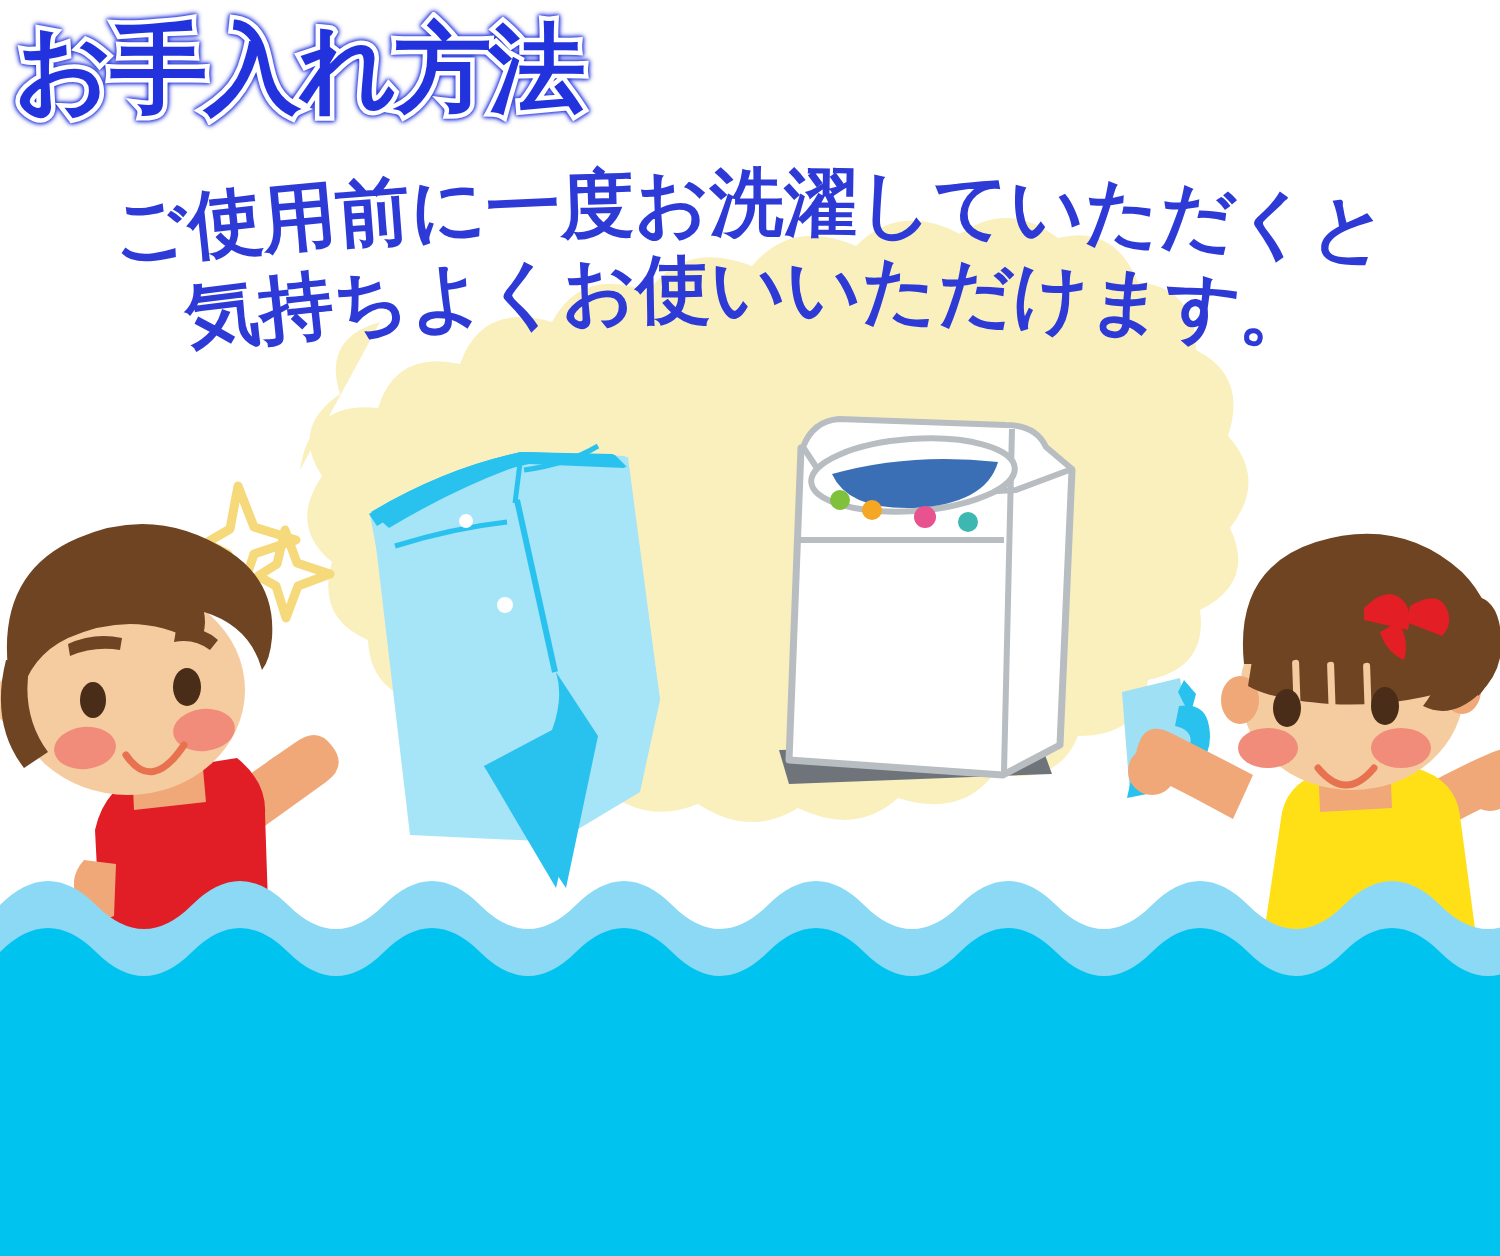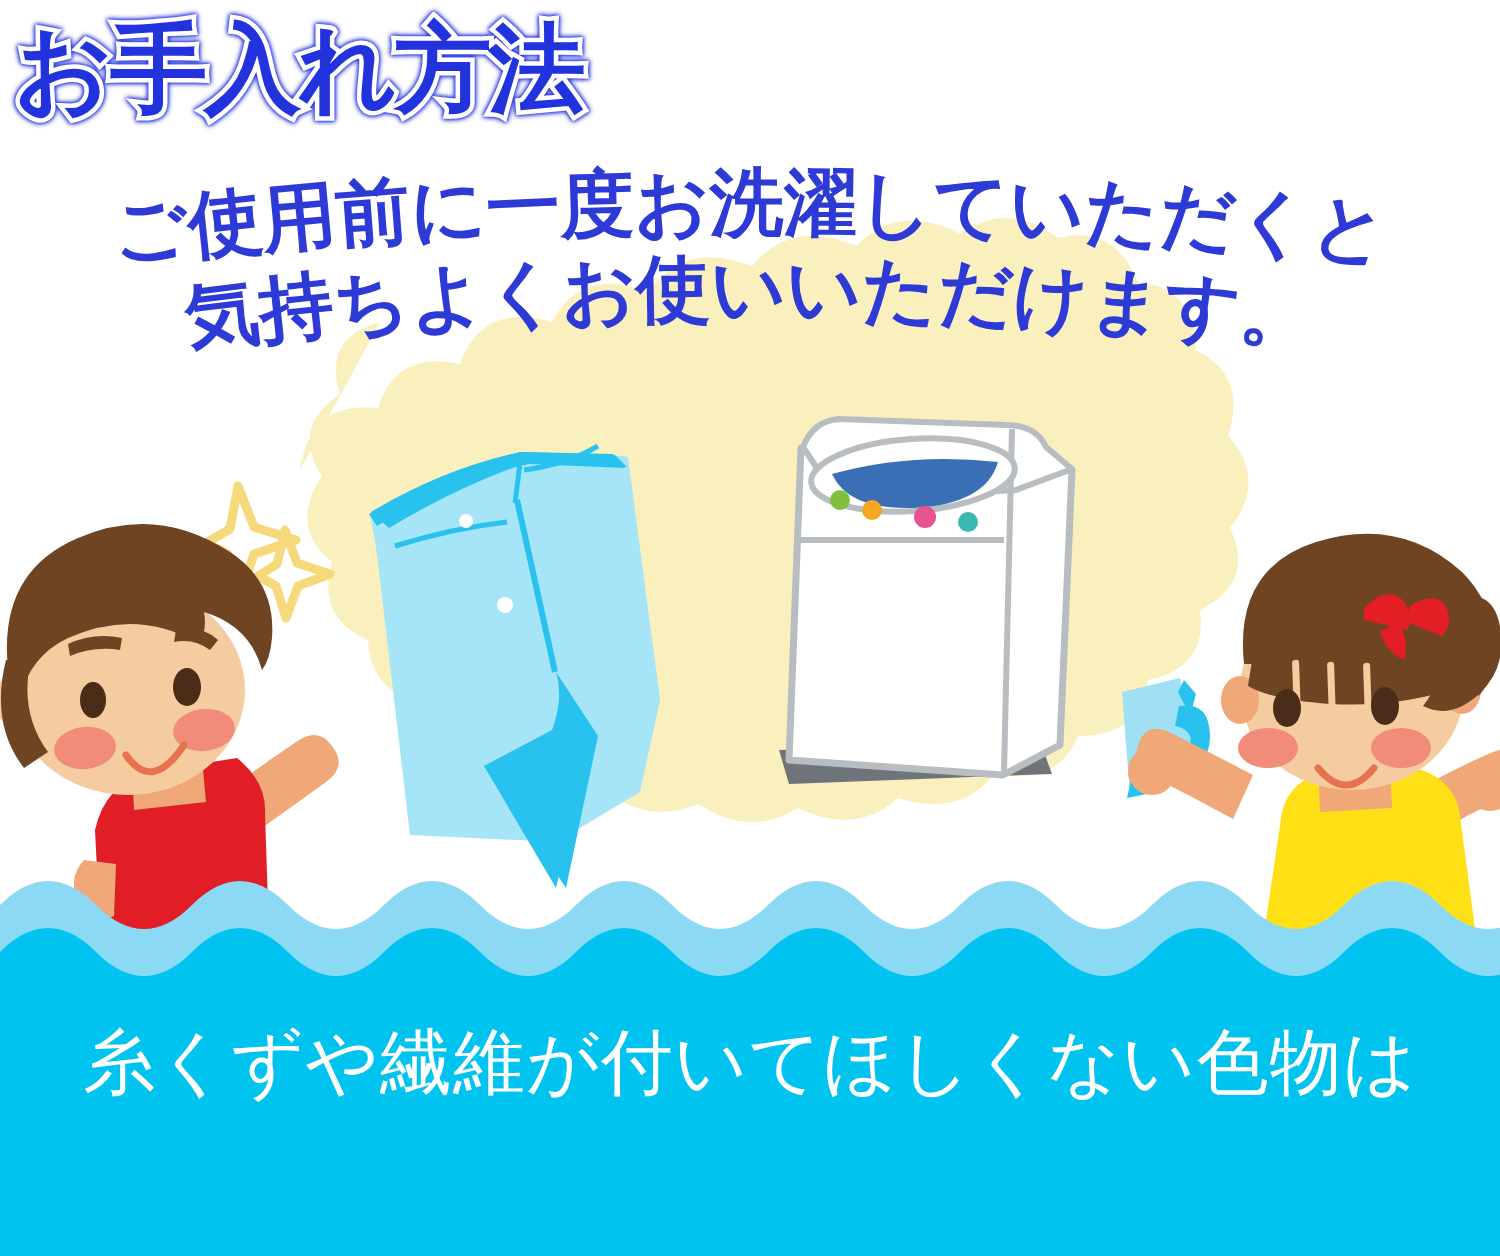--- a/index.html
+++ b/index.html
@@ -311,16 +311,15 @@
   <div id="title-block">
     <div id="title-text">お手入れ方法</div>
   </div>
 
   <div id="headline">
     <div class="hl-line" id="hl1"><span class="ch" style="transform: translateY(0px) rotate(-7deg);">ご</span><span class="ch" style="transform: translateY(-6.09px) rotate(-6.13deg);">使</span><span class="ch" style="transform: translateY(-11.38px) rotate(-5.25deg);">用</span><span class="ch" style="transform: translateY(-15.84px) rotate(-4.38deg);">前</span><span class="ch" style="transform: translateY(-19.5px) rotate(-3.5deg);">に</span><span class="ch" style="transform: translateY(-22.34px) rotate(-2.63deg);">一</span><span class="ch" style="transform: translateY(-24.38px) rotate(-1.75deg);">度</span><span class="ch" style="transform: translateY(-25.59px) rotate(-0.88deg);">お</span><span class="ch" style="transform: translateY(-26px) rotate(0deg);">洗</span><span class="ch" style="transform: translateY(-25.59px) rotate(0.88deg);">濯</span><span class="ch" style="transform: translateY(-24.38px) rotate(1.75deg);">し</span><span class="ch" style="transform: translateY(-22.34px) rotate(2.63deg);">て</span><span class="ch" style="transform: translateY(-19.5px) rotate(3.5deg);">い</span><span class="ch" style="transform: translateY(-15.84px) rotate(4.38deg);">た</span><span class="ch" style="transform: translateY(-11.38px) rotate(5.25deg);">だ</span><span class="ch" style="transform: translateY(-6.09px) rotate(6.13deg);">く</span><span class="ch" style="transform: translateY(0px) rotate(7deg);">と</span></div>
     <div class="hl-line" id="hl2"><span class="ch" style="transform: translateY(0px) rotate(-7deg);">気</span><span class="ch" style="transform: translateY(-6.9px) rotate(-6deg);">持</span><span class="ch" style="transform: translateY(-12.73px) rotate(-5deg);">ち</span><span class="ch" style="transform: translateY(-17.51px) rotate(-4deg);">よ</span><span class="ch" style="transform: translateY(-21.22px) rotate(-3deg);">く</span><span class="ch" style="transform: translateY(-23.88px) rotate(-2deg);">お</span><span class="ch" style="transform: translateY(-25.47px) rotate(-1deg);">使</span><span class="ch" style="transform: translateY(-26px) rotate(0deg);">い</span><span class="ch" style="transform: translateY(-25.47px) rotate(1deg);">い</span><span class="ch" style="transform: translateY(-23.88px) rotate(2deg);">た</span><span class="ch" style="transform: translateY(-21.22px) rotate(3deg);">だ</span><span class="ch" style="transform: translateY(-17.51px) rotate(4deg);">け</span><span class="ch" style="transform: translateY(-12.73px) rotate(5deg);">ま</span><span class="ch" style="transform: translateY(-6.9px) rotate(6deg);">す</span><span class="ch" style="transform: translateY(0px) rotate(7deg);">。</span></div>
   </div>
 
   <div id="bottom-text">
-    <div class="bt-line">糸くずや繊維が付いてほしくない色物は</div>
   </div>
 
 </div>
 
 </body></html>

